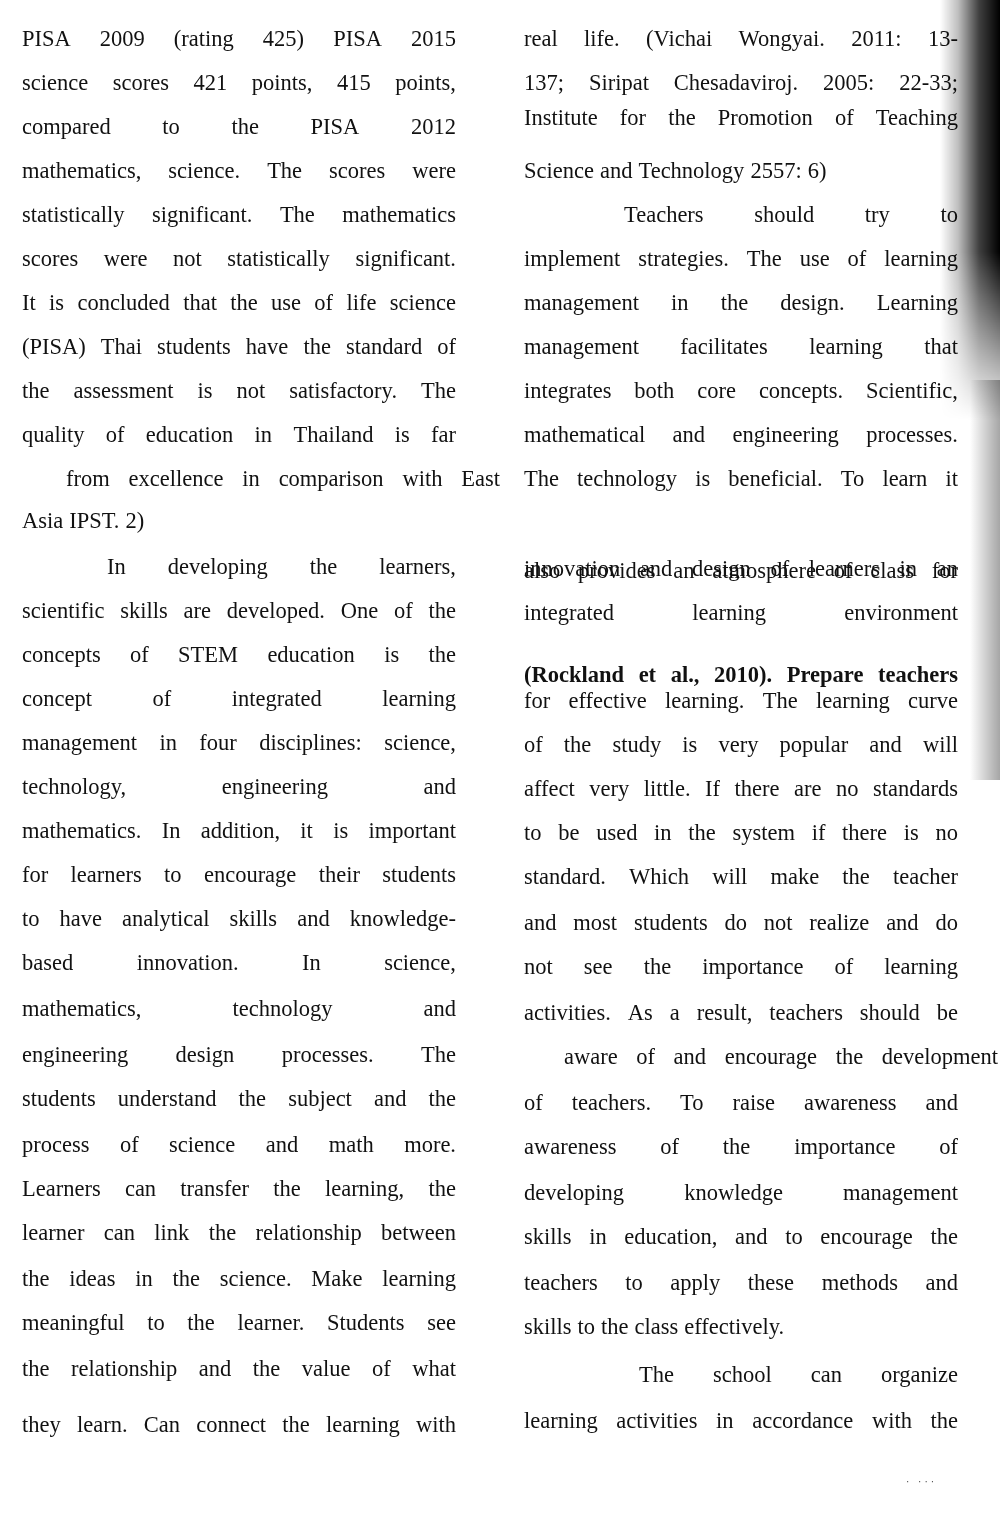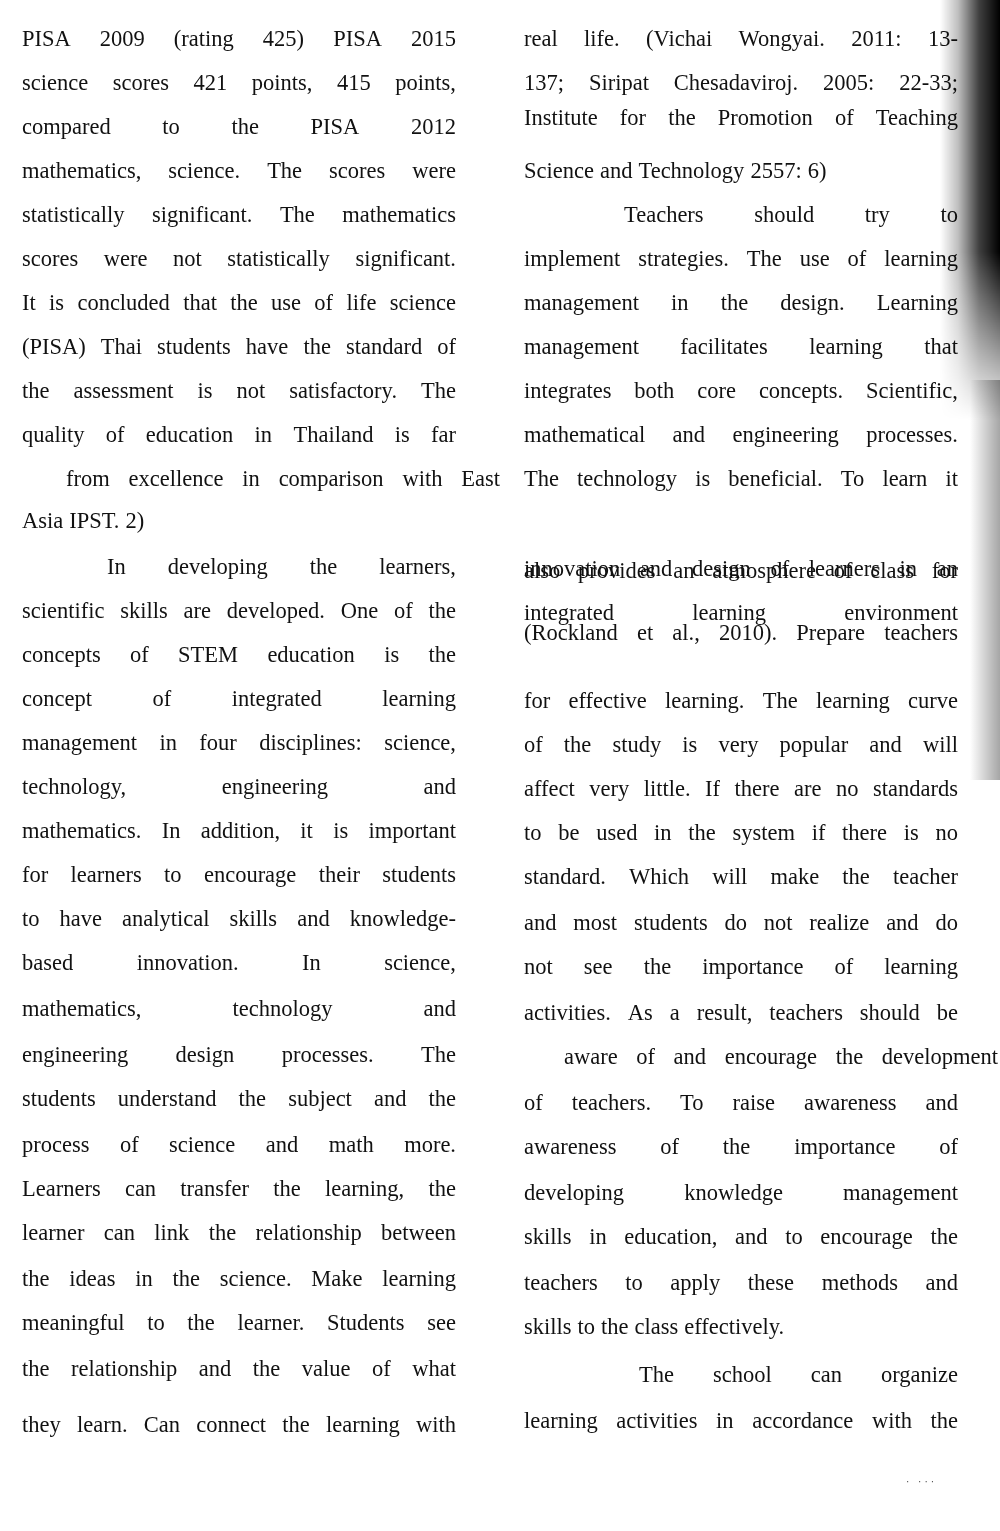--- a/index.html
+++ b/index.html
@@ -375,21 +375,21 @@
       <span>of</span>
       <span>learners</span>
       <span>in</span>
       <span>an</span>
     </div>
     <div class="line" style="top: 598px;">
       <span>integrated</span>
       <span>learning</span>
       <span>environment</span>
     </div>
-    <div class="line" style="top: 618px;">
+    <div class="line" style="top: 660px; font-weight: bold;">
       <span>(Rockland</span>
       <span>et</span>
       <span>al.,</span>
       <span>2010).</span>
       <span>Prepare</span>
       <span>teachers</span>
     </div>
     <div class="line" style="top: 686px;">
       <span>for</span>
       <span>effective</span>

